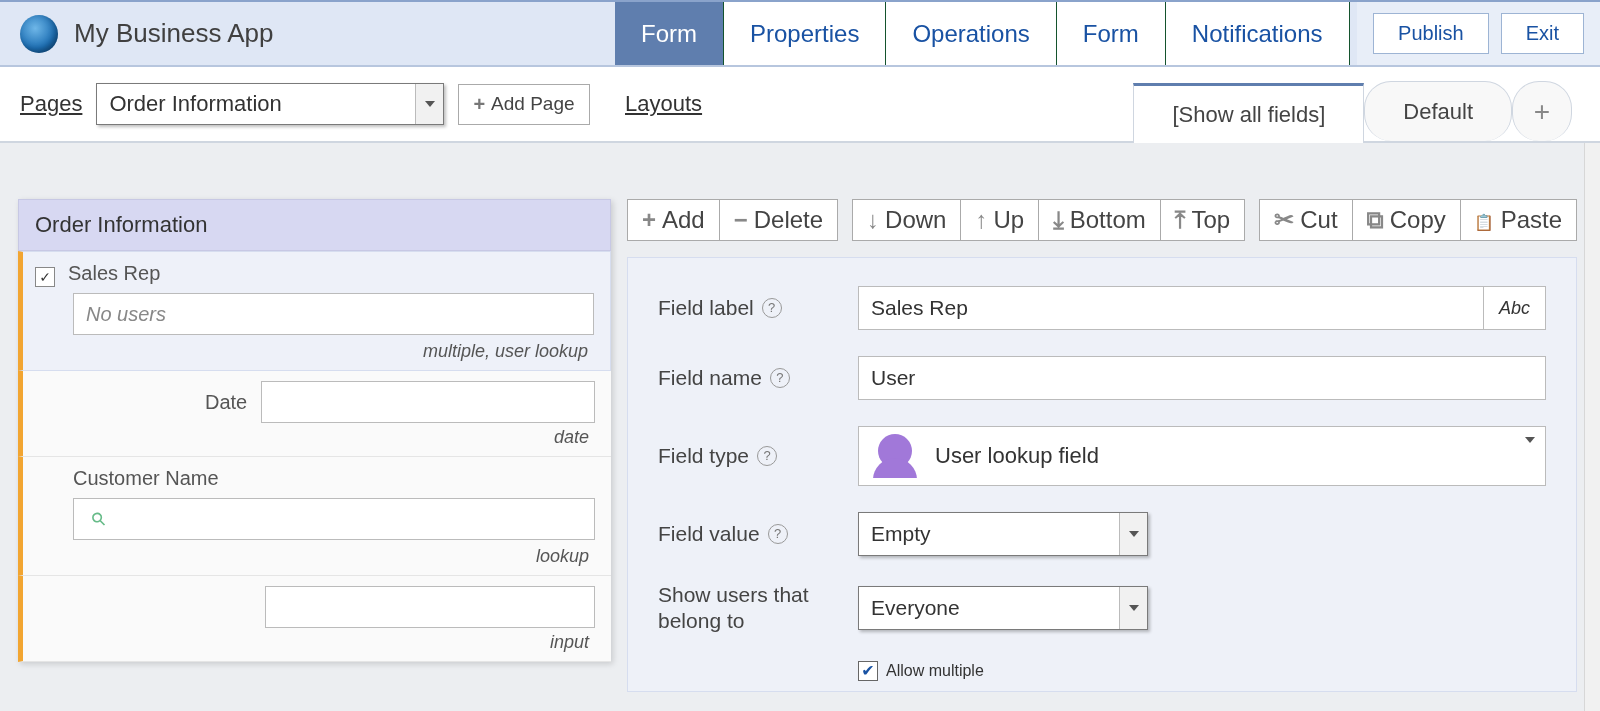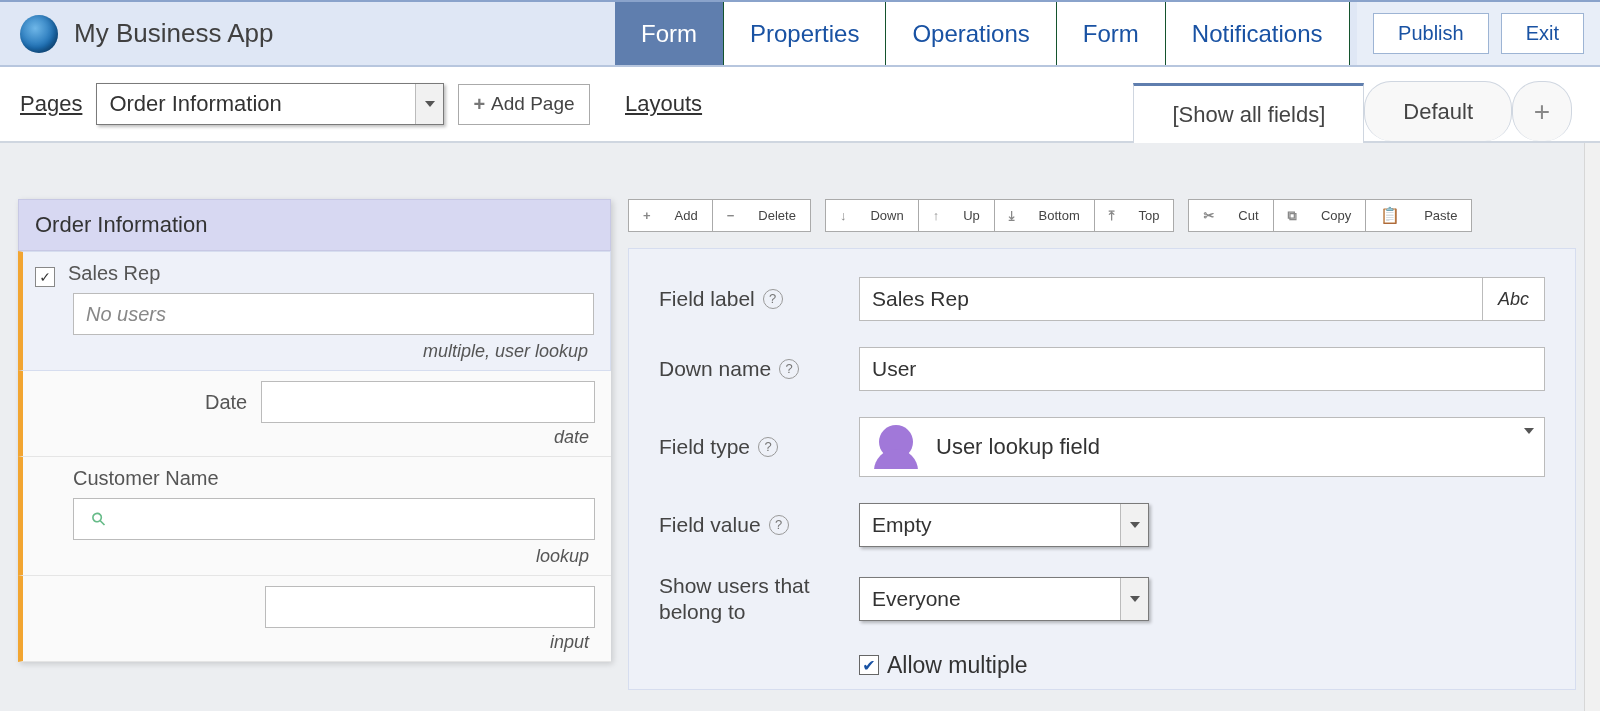--- a/index.html
+++ b/index.html
@@ -51,21 +51,21 @@
 .field-meta { text-align: right; font-style: italic; color: #555; font-size: 18px; padding: 4px 6px 2px 0; }
 .field-block.row2 .row2-inner { display: flex; align-items: center; gap: 14px; padding-left: 170px; }
 .row2-label { font-size: 20px; color: #555; }
 .field-block .small-input { height: 42px; border: 1px solid #bbb; background: #fff; flex: 1; }
 .search-glyph { color: #6b8; font-size: 18px; transform: rotate(-45deg); display: inline-block; margin-left: 6px; }
 
 
 .props-col { flex: 1; padding: 56px 24px 0 16px; position: relative; }
 .toolbar-row { display: flex; gap: 14px; margin-bottom: 16px; }
 .tool-group { display: flex; }
-.tool-btn { display: flex; align-items: center; gap: 24px; border: 1px solid #aaa; background: #fff; padding: 6px 14px; font-size: 13px; color: #444; cursor: pointer; }
+.tool-btn { display: flex; align-items: center; gap: 6px; border: 1px solid #aaa; background: #fff; padding: 6px 14px; font-size: 24px; color: #444; cursor: pointer; }
 .tool-btn + .tool-btn { border-left: none; }
 .tool-icn { color: #888; font-weight: bold; }
 .tool-icn.arrow-down::before { content: "↓"; }
 .tool-icn.arrow-up::before { content: "↑"; }
 .tool-icn.bar-down::before { content: "⤓"; }
 .tool-icn.bar-up::before { content: "⤒"; }
 .tool-icn.scissors::before { content: "✂"; }
 .tool-icn.copy::before { content: "⧉"; }
 .tool-icn.paste::before { content: "📋"; font-size: 16px; }
 .tool-icn.minus::before { content: "−"; }
@@ -220,21 +220,21 @@
         <div class="prop-lab">
             <span>Field label</span>
             <span class="help-q">?</span>
           </div>
         <div class="prop-input">Sales Rep</div>
         <div class="abc-btn">Abc</div>
       </div>
 
       <div class="prop-row">
         <div class="prop-lab">
-            <span>Down name</span>
+            <span>Field name</span>
             <span class="help-q">?</span>
           </div>
         <div class="prop-input">User</div>
       </div>
 
       <div class="prop-row">
         <div class="prop-lab">
             <span>Field type</span>
             <span class="help-q">?</span>
           </div>
@@ -263,20 +263,20 @@
             <span>Show users that belong to</span>
           </div>
         <div class="value-select">
           <span>Everyone</span>
           <span class="caret caret-down"></span>
         </div>
       </div>
 
       <div class="prop-row" style="margin-left:200px; margin-bottom:0">
         <span class="chk2">✔</span>
-        <span style="font-size:23px">Allow multiple</span>
+        <span style="font-size:16px">Allow multiple</span>
       </div>
 
     </div>
   </div>
 
   <div class="scrolltrack"></div>
 </div>
 
 </body></html>

